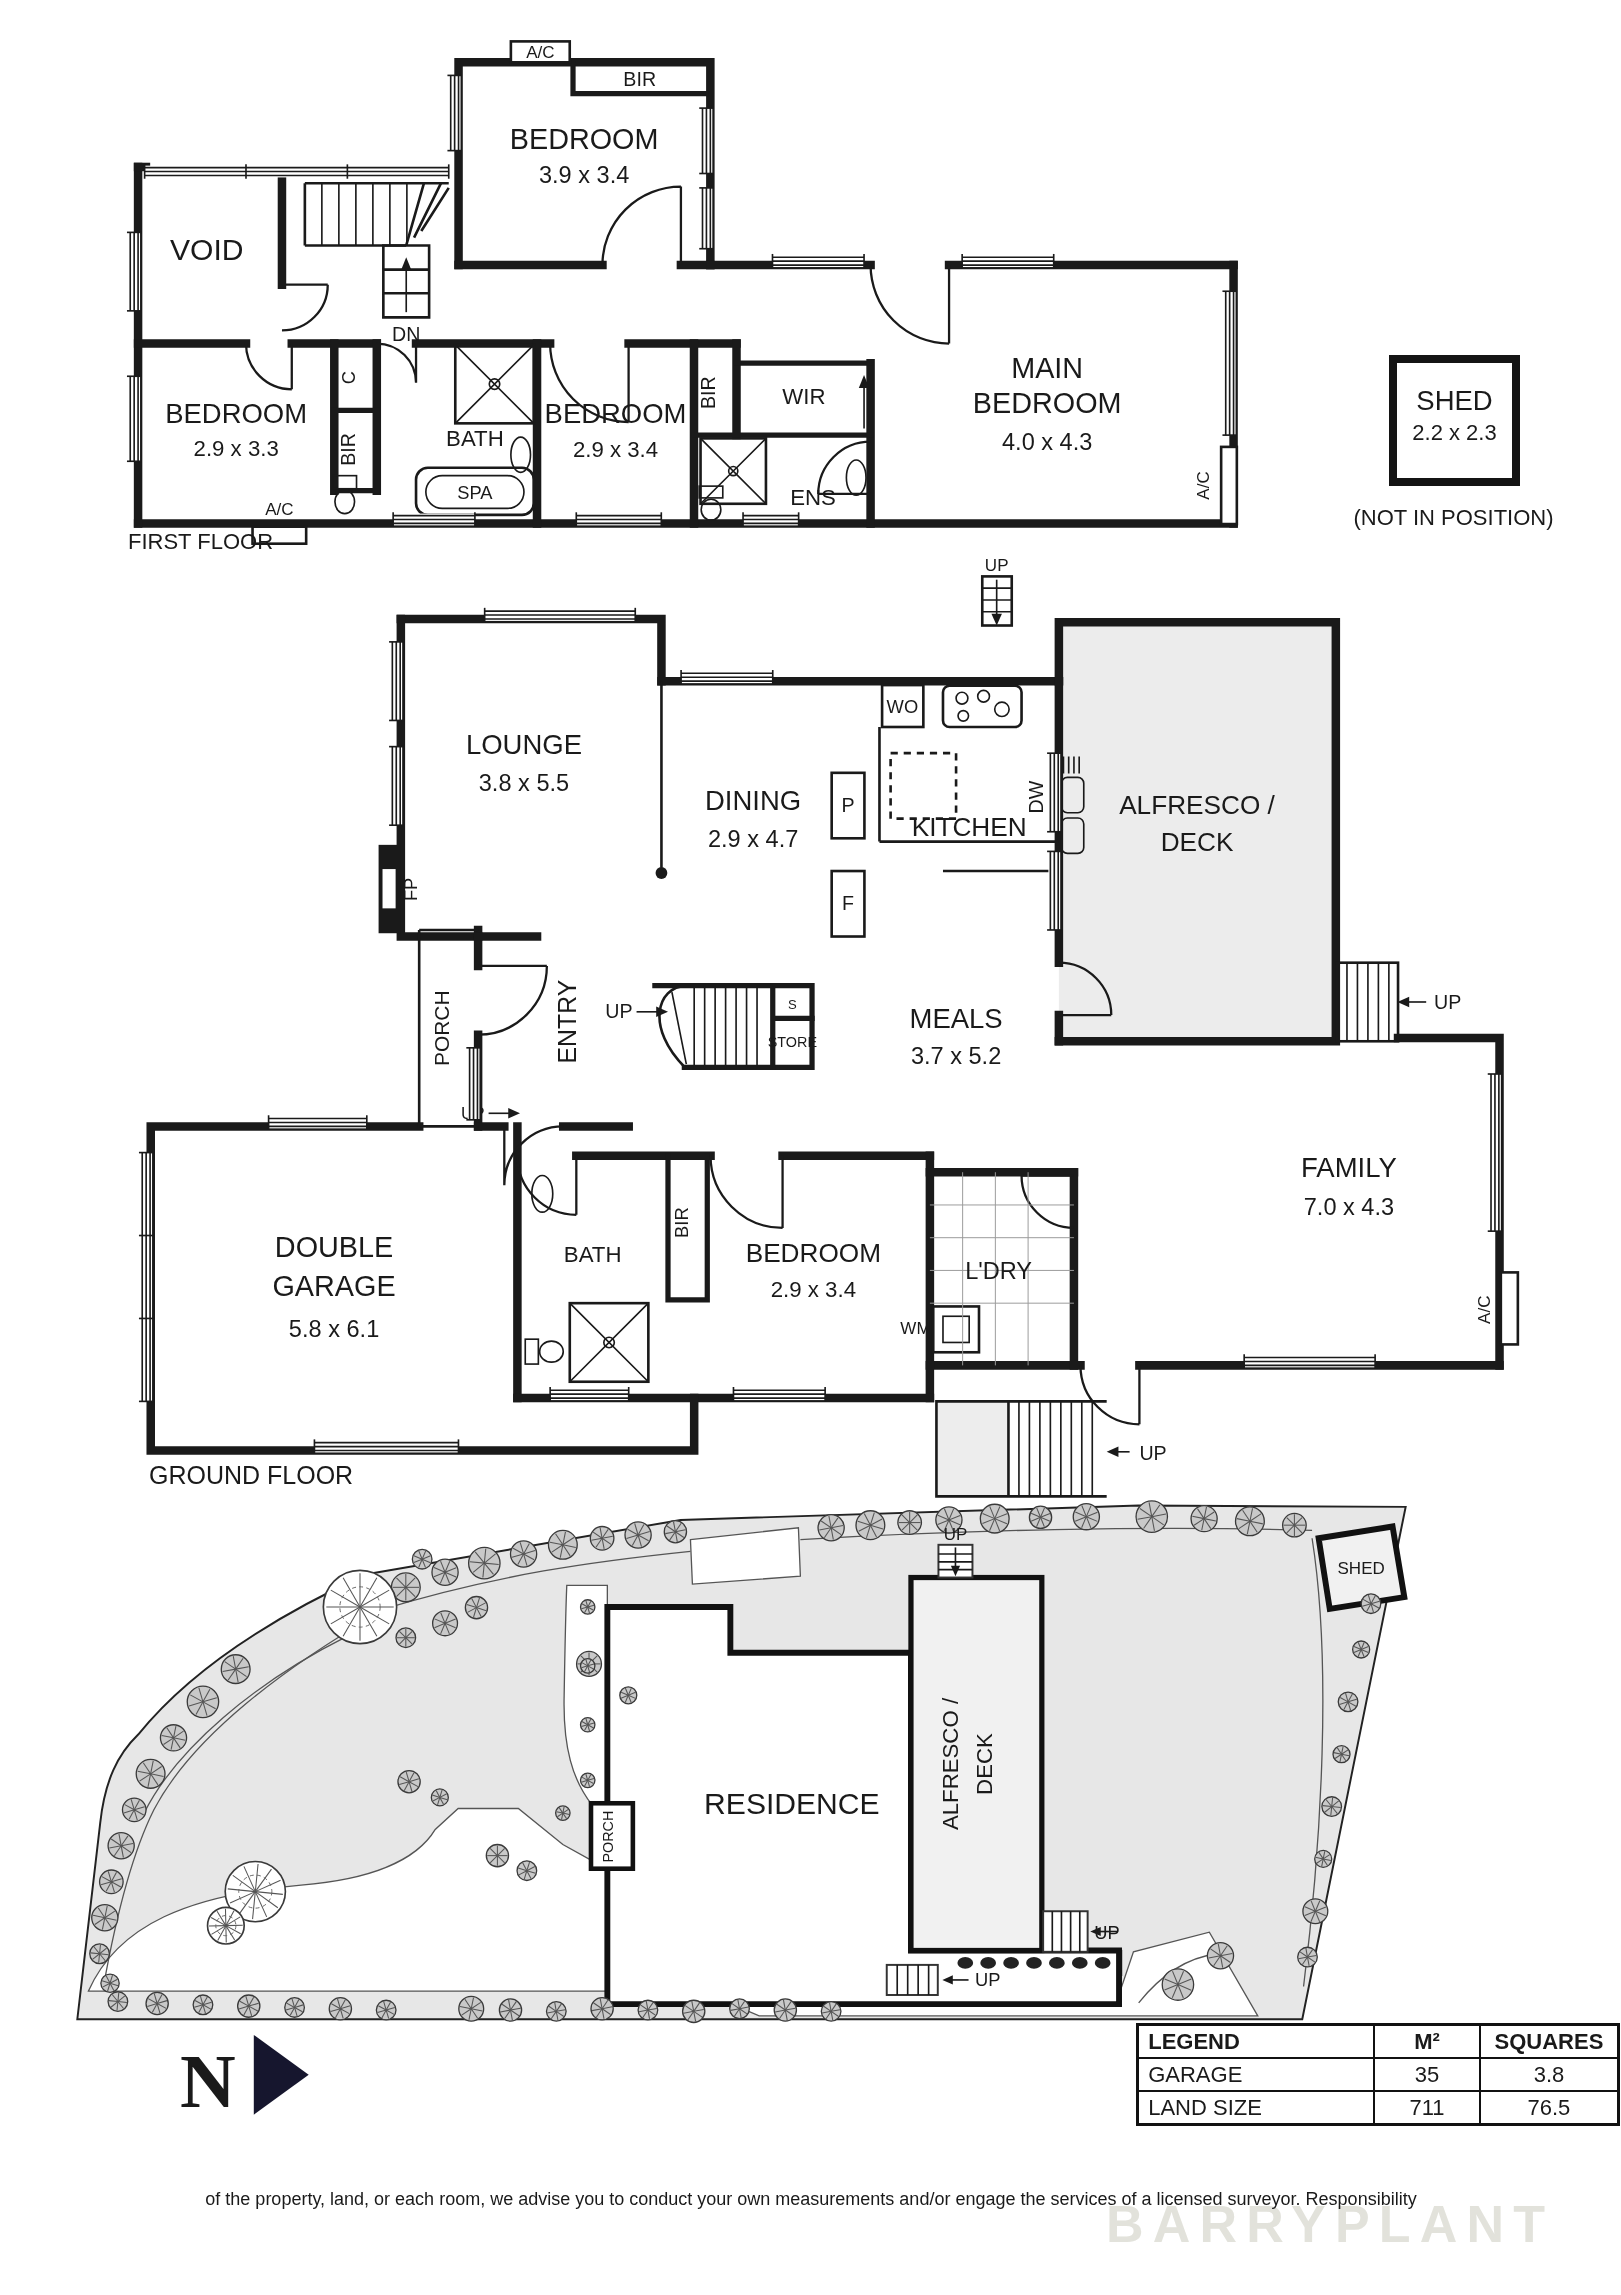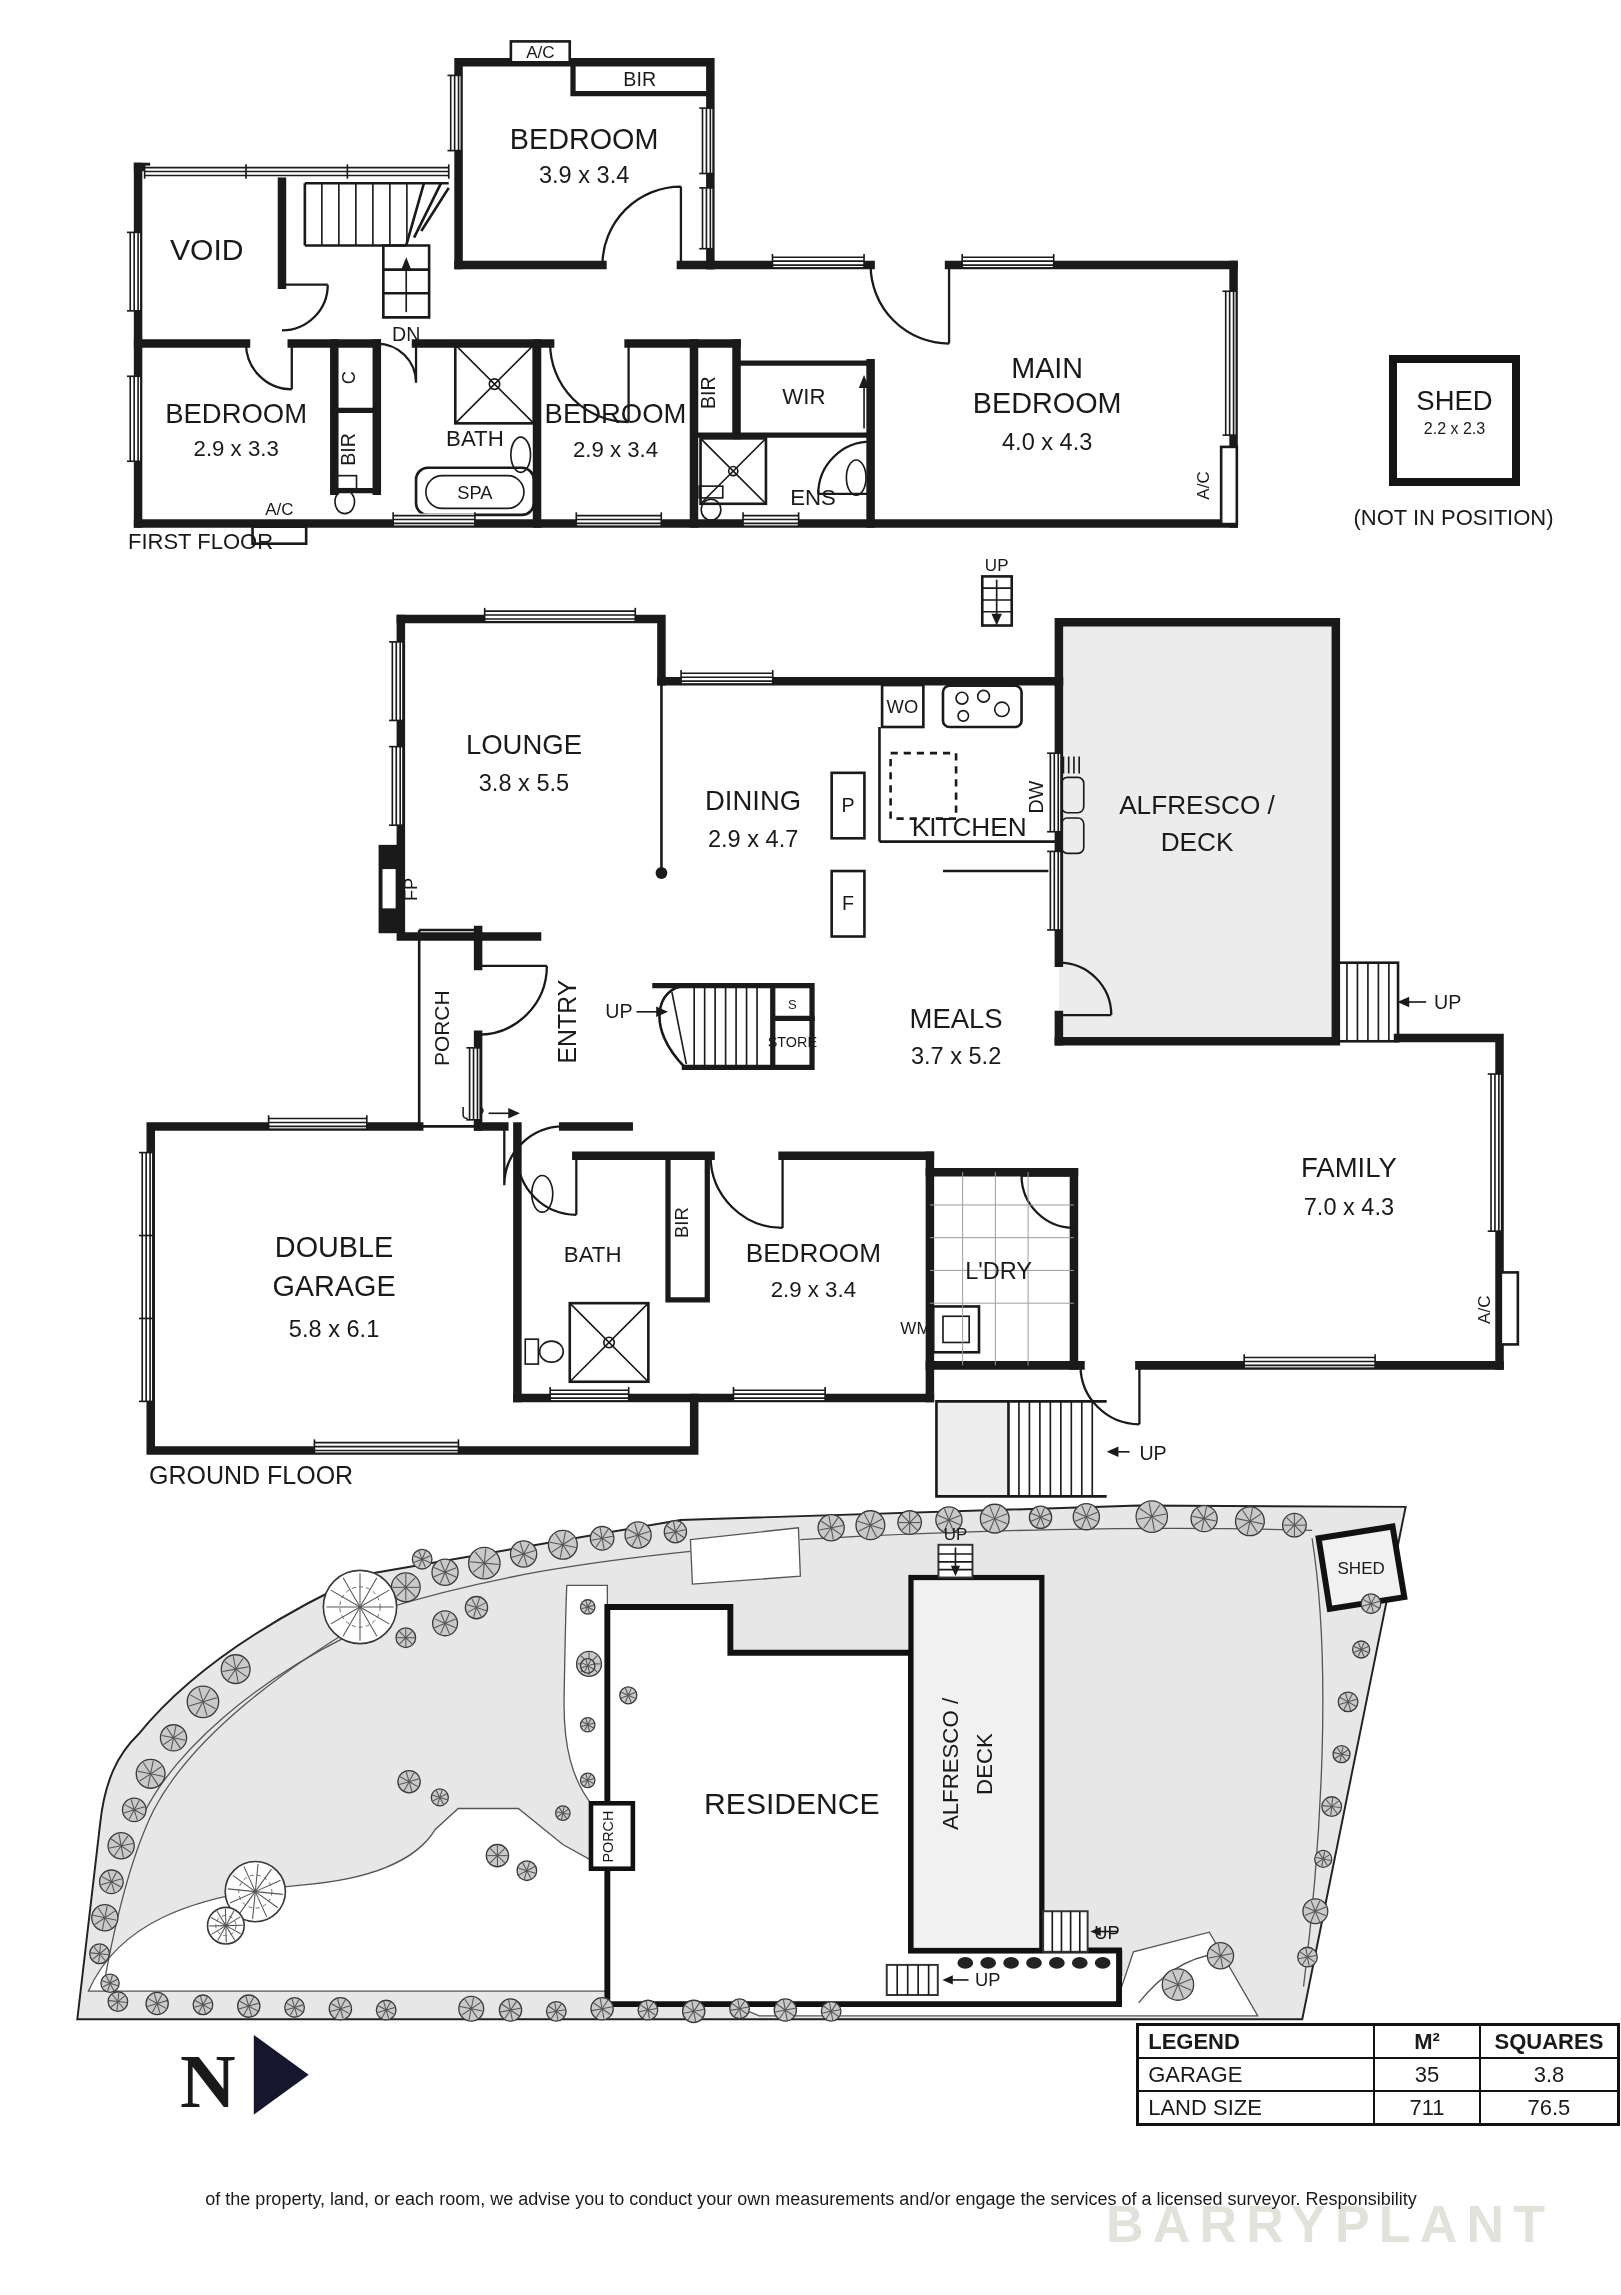--- a/index.html
+++ b/index.html
@@ -11,21 +11,21 @@
   .wall2{stroke:#1a1a1a;stroke-width:8;fill:none;stroke-linecap:square;}
   .thin{stroke:#1a1a1a;stroke-width:4;fill:none;}
   .hair{stroke:#1a1a1a;stroke-width:2.5;fill:none;}
   .grid{stroke:#9a9a9a;stroke-width:1.5;fill:none;}
   .arc{stroke:#1a1a1a;stroke-width:3.5;fill:none;}
   .fixw{fill:#fff;stroke:#1a1a1a;stroke-width:4;}
   .blk{fill:#1a1a1a;}
   #shedbox{position:absolute;left:1389px;top:355px;width:115px;height:115px;
            border:8.5px solid #141414;background:#fff;text-align:center;}
   #shedbox .n1{font-size:27.5px;margin-top:22px;}
-  #shedbox .n2{font-size:16px;margin-top:2.6px;}
+  #shedbox .n2{font-size:22px;margin-top:2.6px;}
   #shednote{position:absolute;left:1280px;top:505px;width:347px;text-align:center;font-size:22px;}
   #legend{position:absolute;left:1136px;top:2023px;border-collapse:collapse;}
   #legend td{border:2.6px solid #111;font-size:22px;padding:0 9.2px;height:31px;margin-top:48px;}
   #legend tr.hd td{font-weight:bold;}
   #legend td.c{text-align:center;}
   #legend{border:3.9px solid #111;}
   #disclaimer{position:absolute;left:0;top:2187px;width:1622px;text-align:center;
               font-size:18px;line-height:25px;}
   #watermark{position:absolute;left:1106px;top:2194px;font-size:52px;font-weight:bold;
              letter-spacing:9.2px;color:rgba(203,203,190,0.55);z-index:0;}

